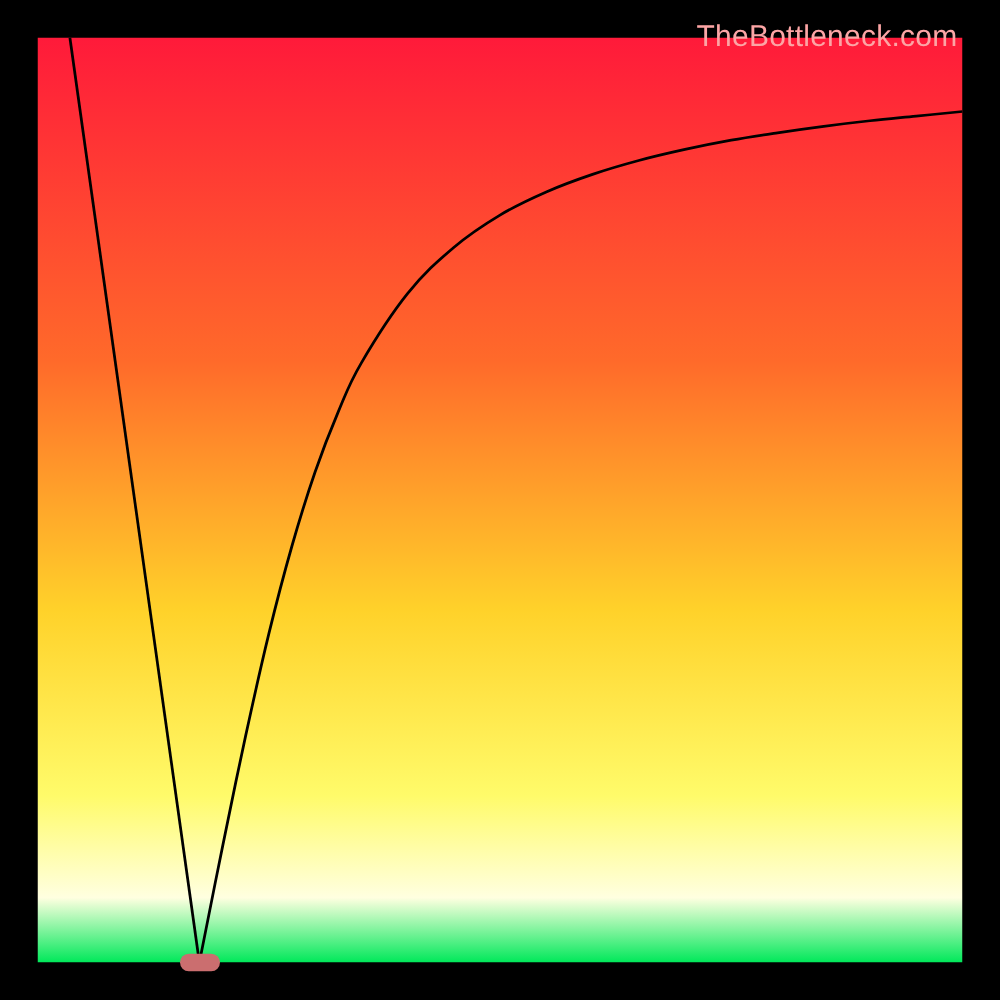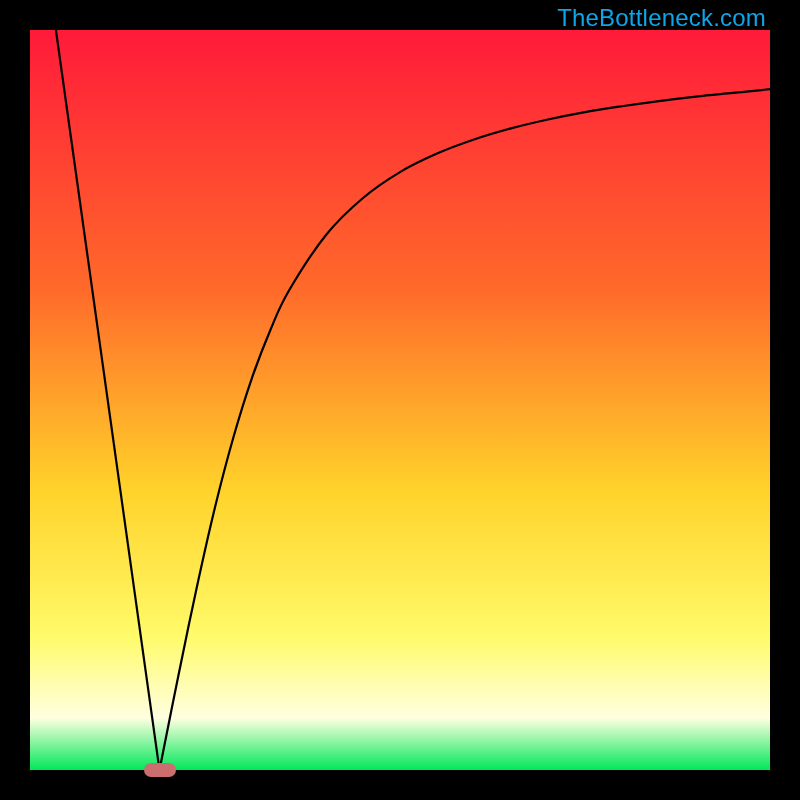--- a/index.html
+++ b/index.html
@@ -21,23 +21,23 @@
   }
   .plot {
     position: absolute;
     left: 0;
     top: 0;
     width: 740px;
     height: 740px;
   }
   .watermark {
     position: absolute;
-    top: 4px;
+    top: 16px;
     right: 34px;
-    color: #0ea5e9;
+    color: #fca5a5;
     font-size: 24px;
     font-weight: 500;
     letter-spacing: 0.2px;
     user-select: none;
   }
   .marker {
     position: absolute;
     width: 32px;
     height: 14px;
     border-radius: 7px;

